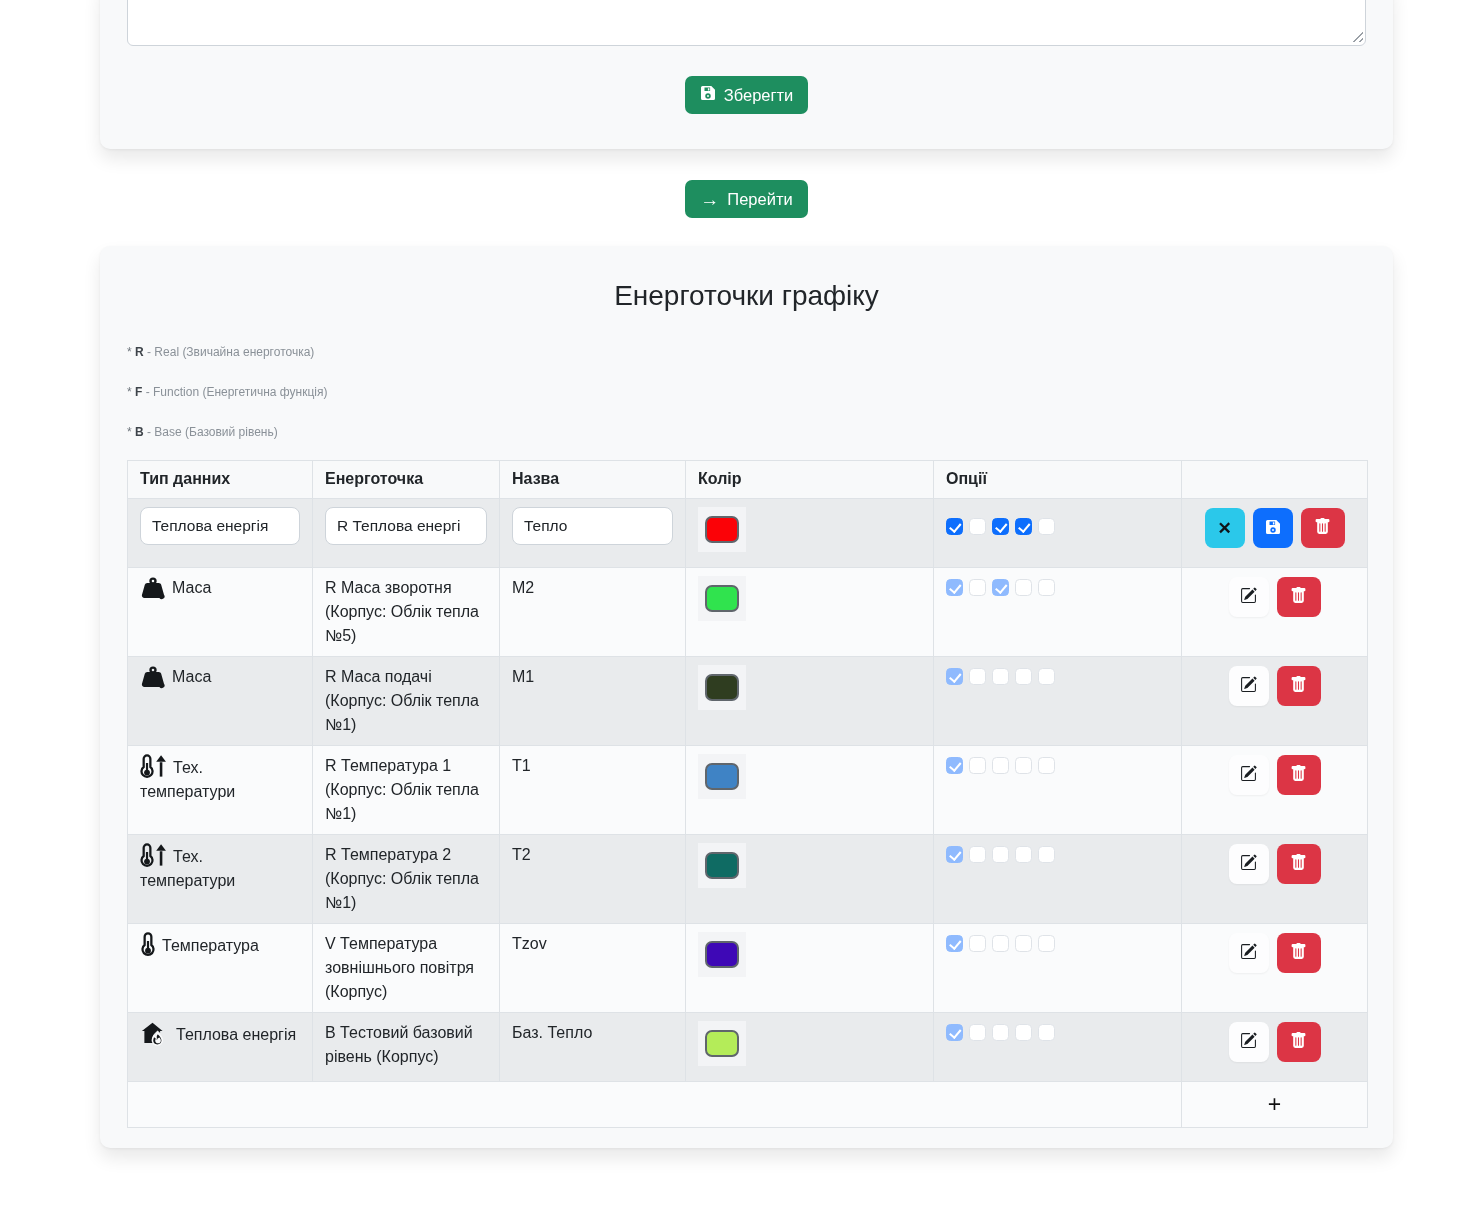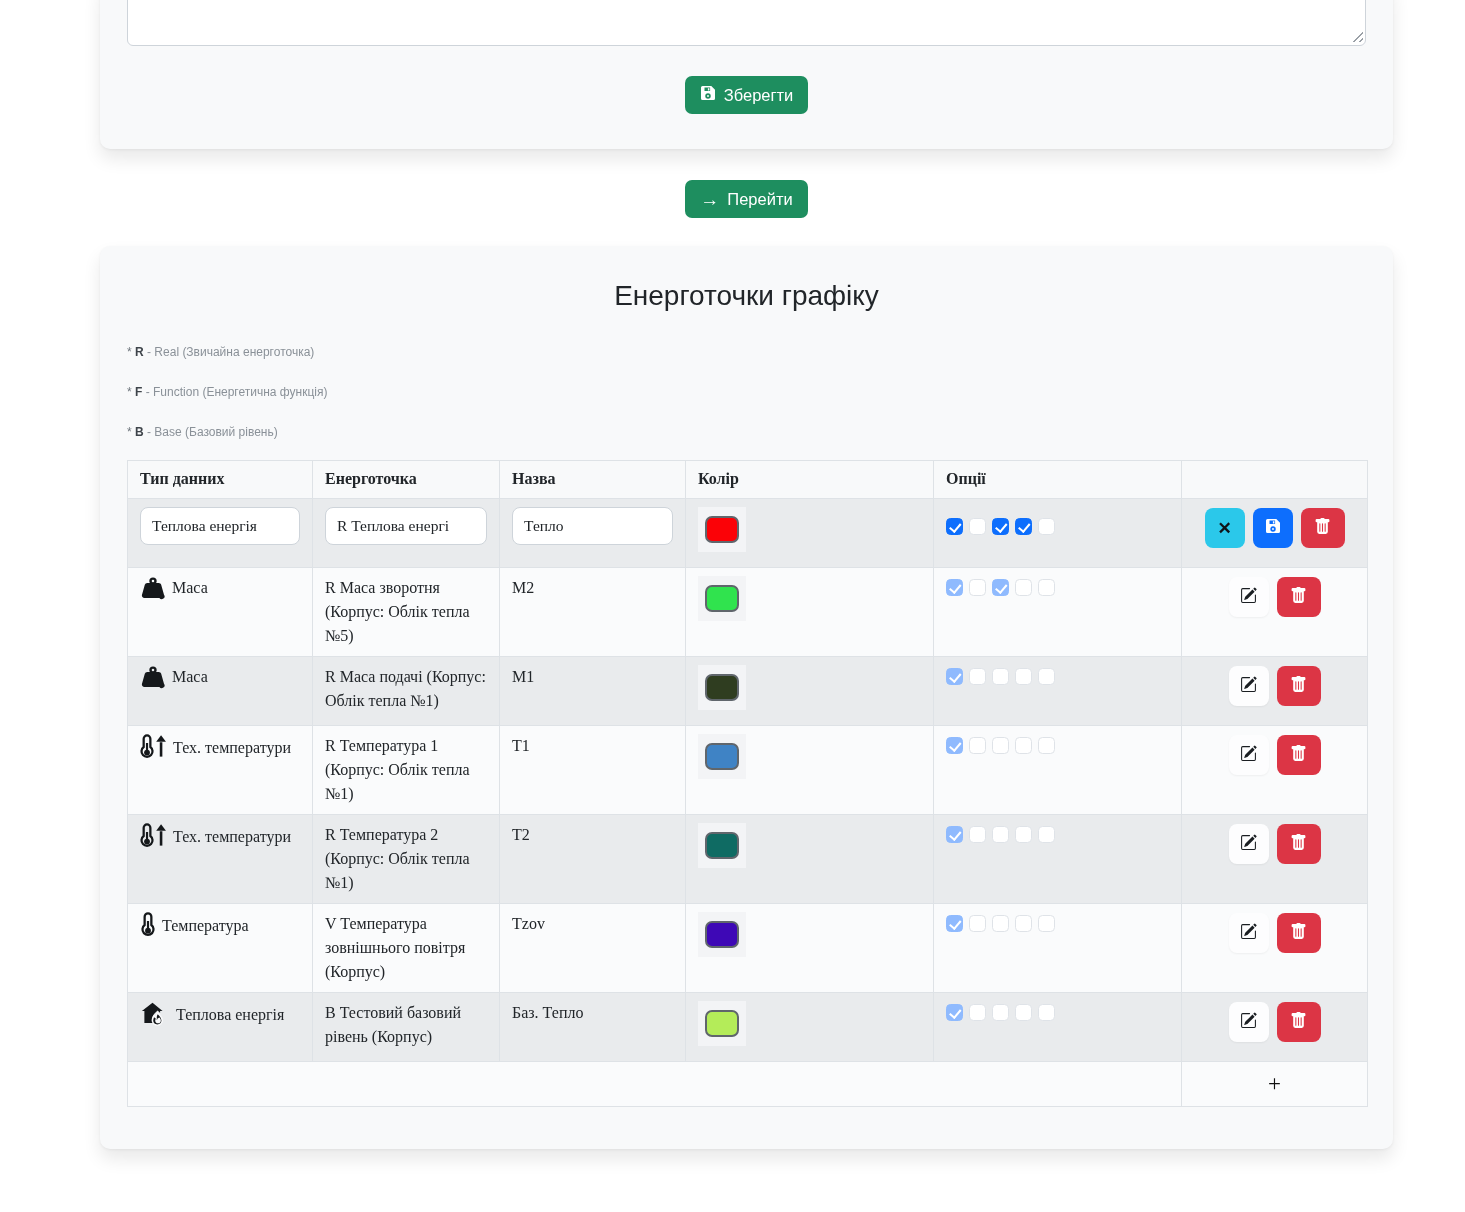--- a/index.html
+++ b/index.html
@@ -29,28 +29,28 @@
   .save-row{margin-top:30px;}
   .btn-green{
     display:inline-flex;align-items:center;gap:8px;
     background:var(--green,#1e8e5f);color:#ffffff;border:none;border-radius:7px;
     padding:8px 15px;font-size:16.5px;font-family:inherit;cursor:pointer;line-height:22px;
   }
   .btn-green svg{fill:#fff;}
   .arrow-glyph{font-size:19px;line-height:1;font-weight:700;}
   .go-row{margin:31px 0 28px;}
   
-  .energy-card{padding:24px 27px 42px;}
+  .energy-card{padding:24px 27px 20px;}
   .card-title{font-size:28px;font-weight:400;text-align:center;margin:8px 0 26px;line-height:36px;color:#212529;}
   .legend-line{font-size:12px;line-height:24px;margin:0 0 16px;color:#8a9198;}
   .lg-star{color:#6f767d;}
   .lg-key{color:#3e444a;font-weight:700;}
   
   table{width:100%;border-collapse:collapse;table-layout:fixed;margin-top:4px;font-size:16px;}
-  th,td{border:1px solid #dee2e6;padding:8px 12px;vertical-align:top;text-align:left;line-height:24px;font-family:Liberation Serif, serif;}
+  th,td{border:1px solid #dee2e6;padding:8px 12px;vertical-align:top;text-align:left;line-height:24px;}
   th{font-weight:700;padding:6px 12px;height:38px;color:#212529;}
   tbody tr:nth-child(odd){background:#e9ebed;}
   tbody tr:nth-child(even){background:#fafbfc;}
   .ticon{margin-right:6px;color:#15181b;display:inline-block;}
   .ticon svg{vertical-align:-7px;fill:#15181b;}
   .form-input{
     width:100%;height:38px;border:1px solid #ced4da;border-radius:8px;padding:0 11px;
     font:inherit;font-size:15.5px;color:#212529;background:#fff;outline:none;
   }
   .swatch-wrap{display:inline-block;background:#f3f4f6;padding:9px 7px;line-height:0;cursor:pointer;}

